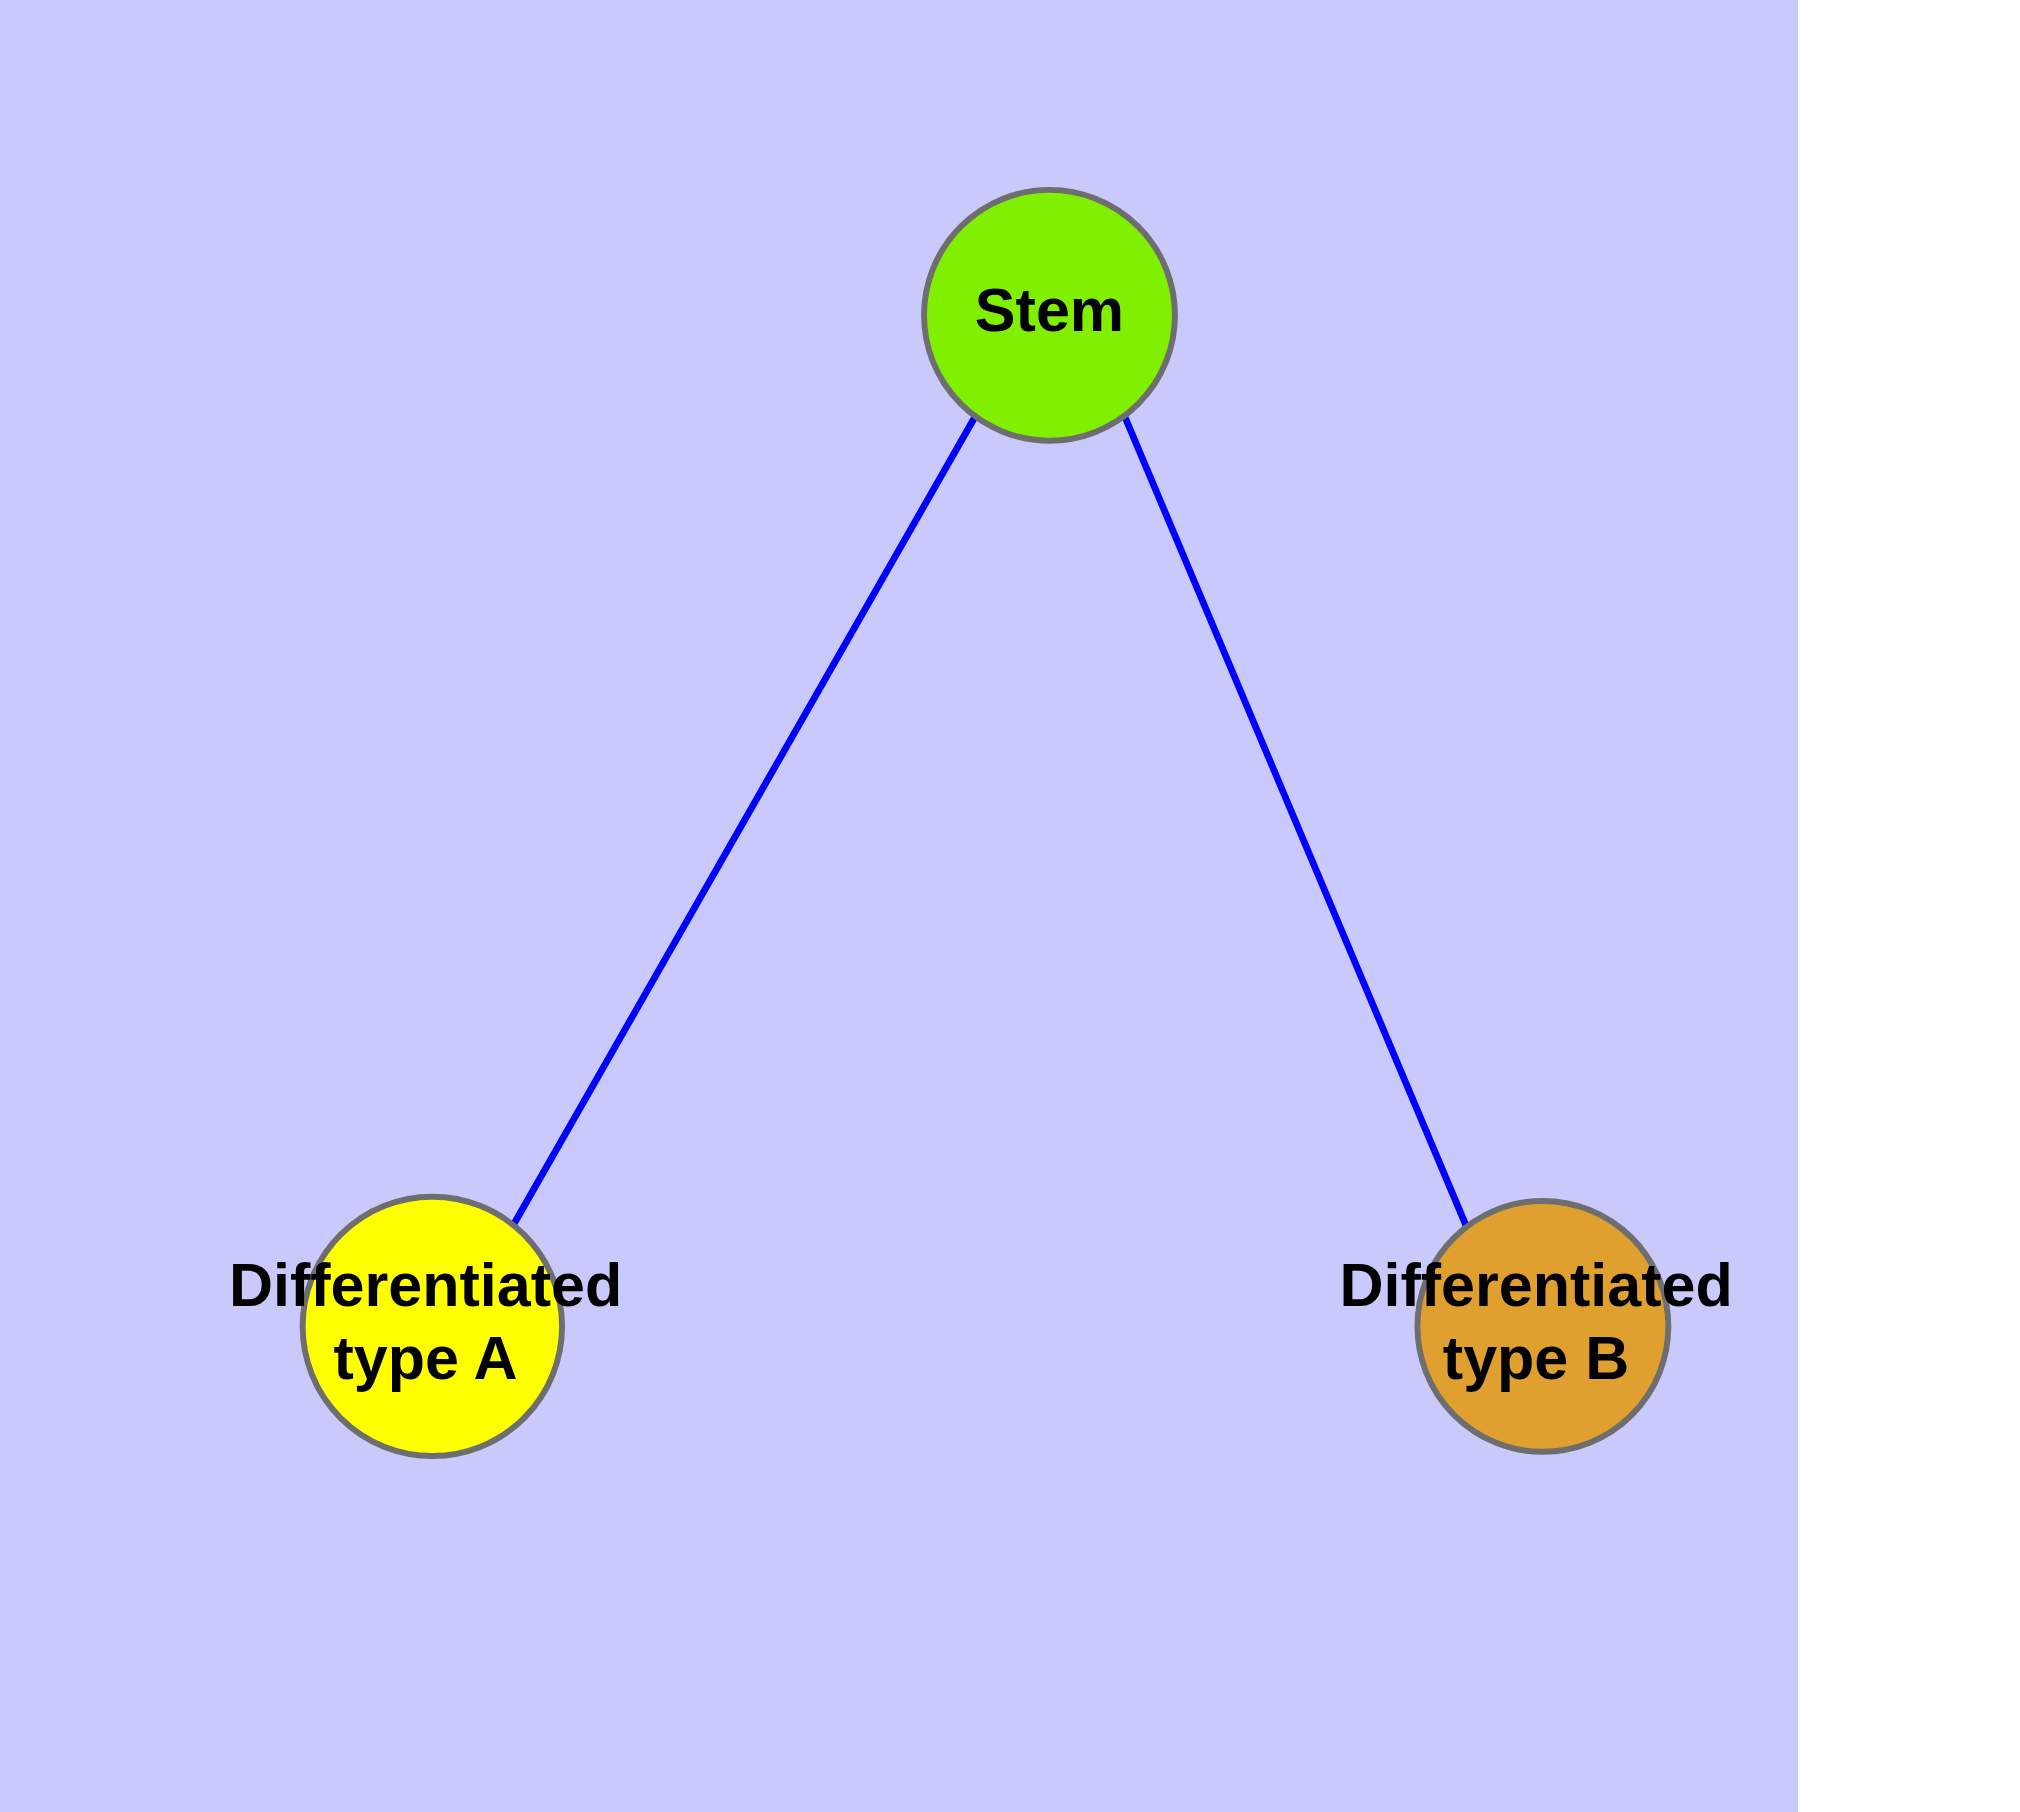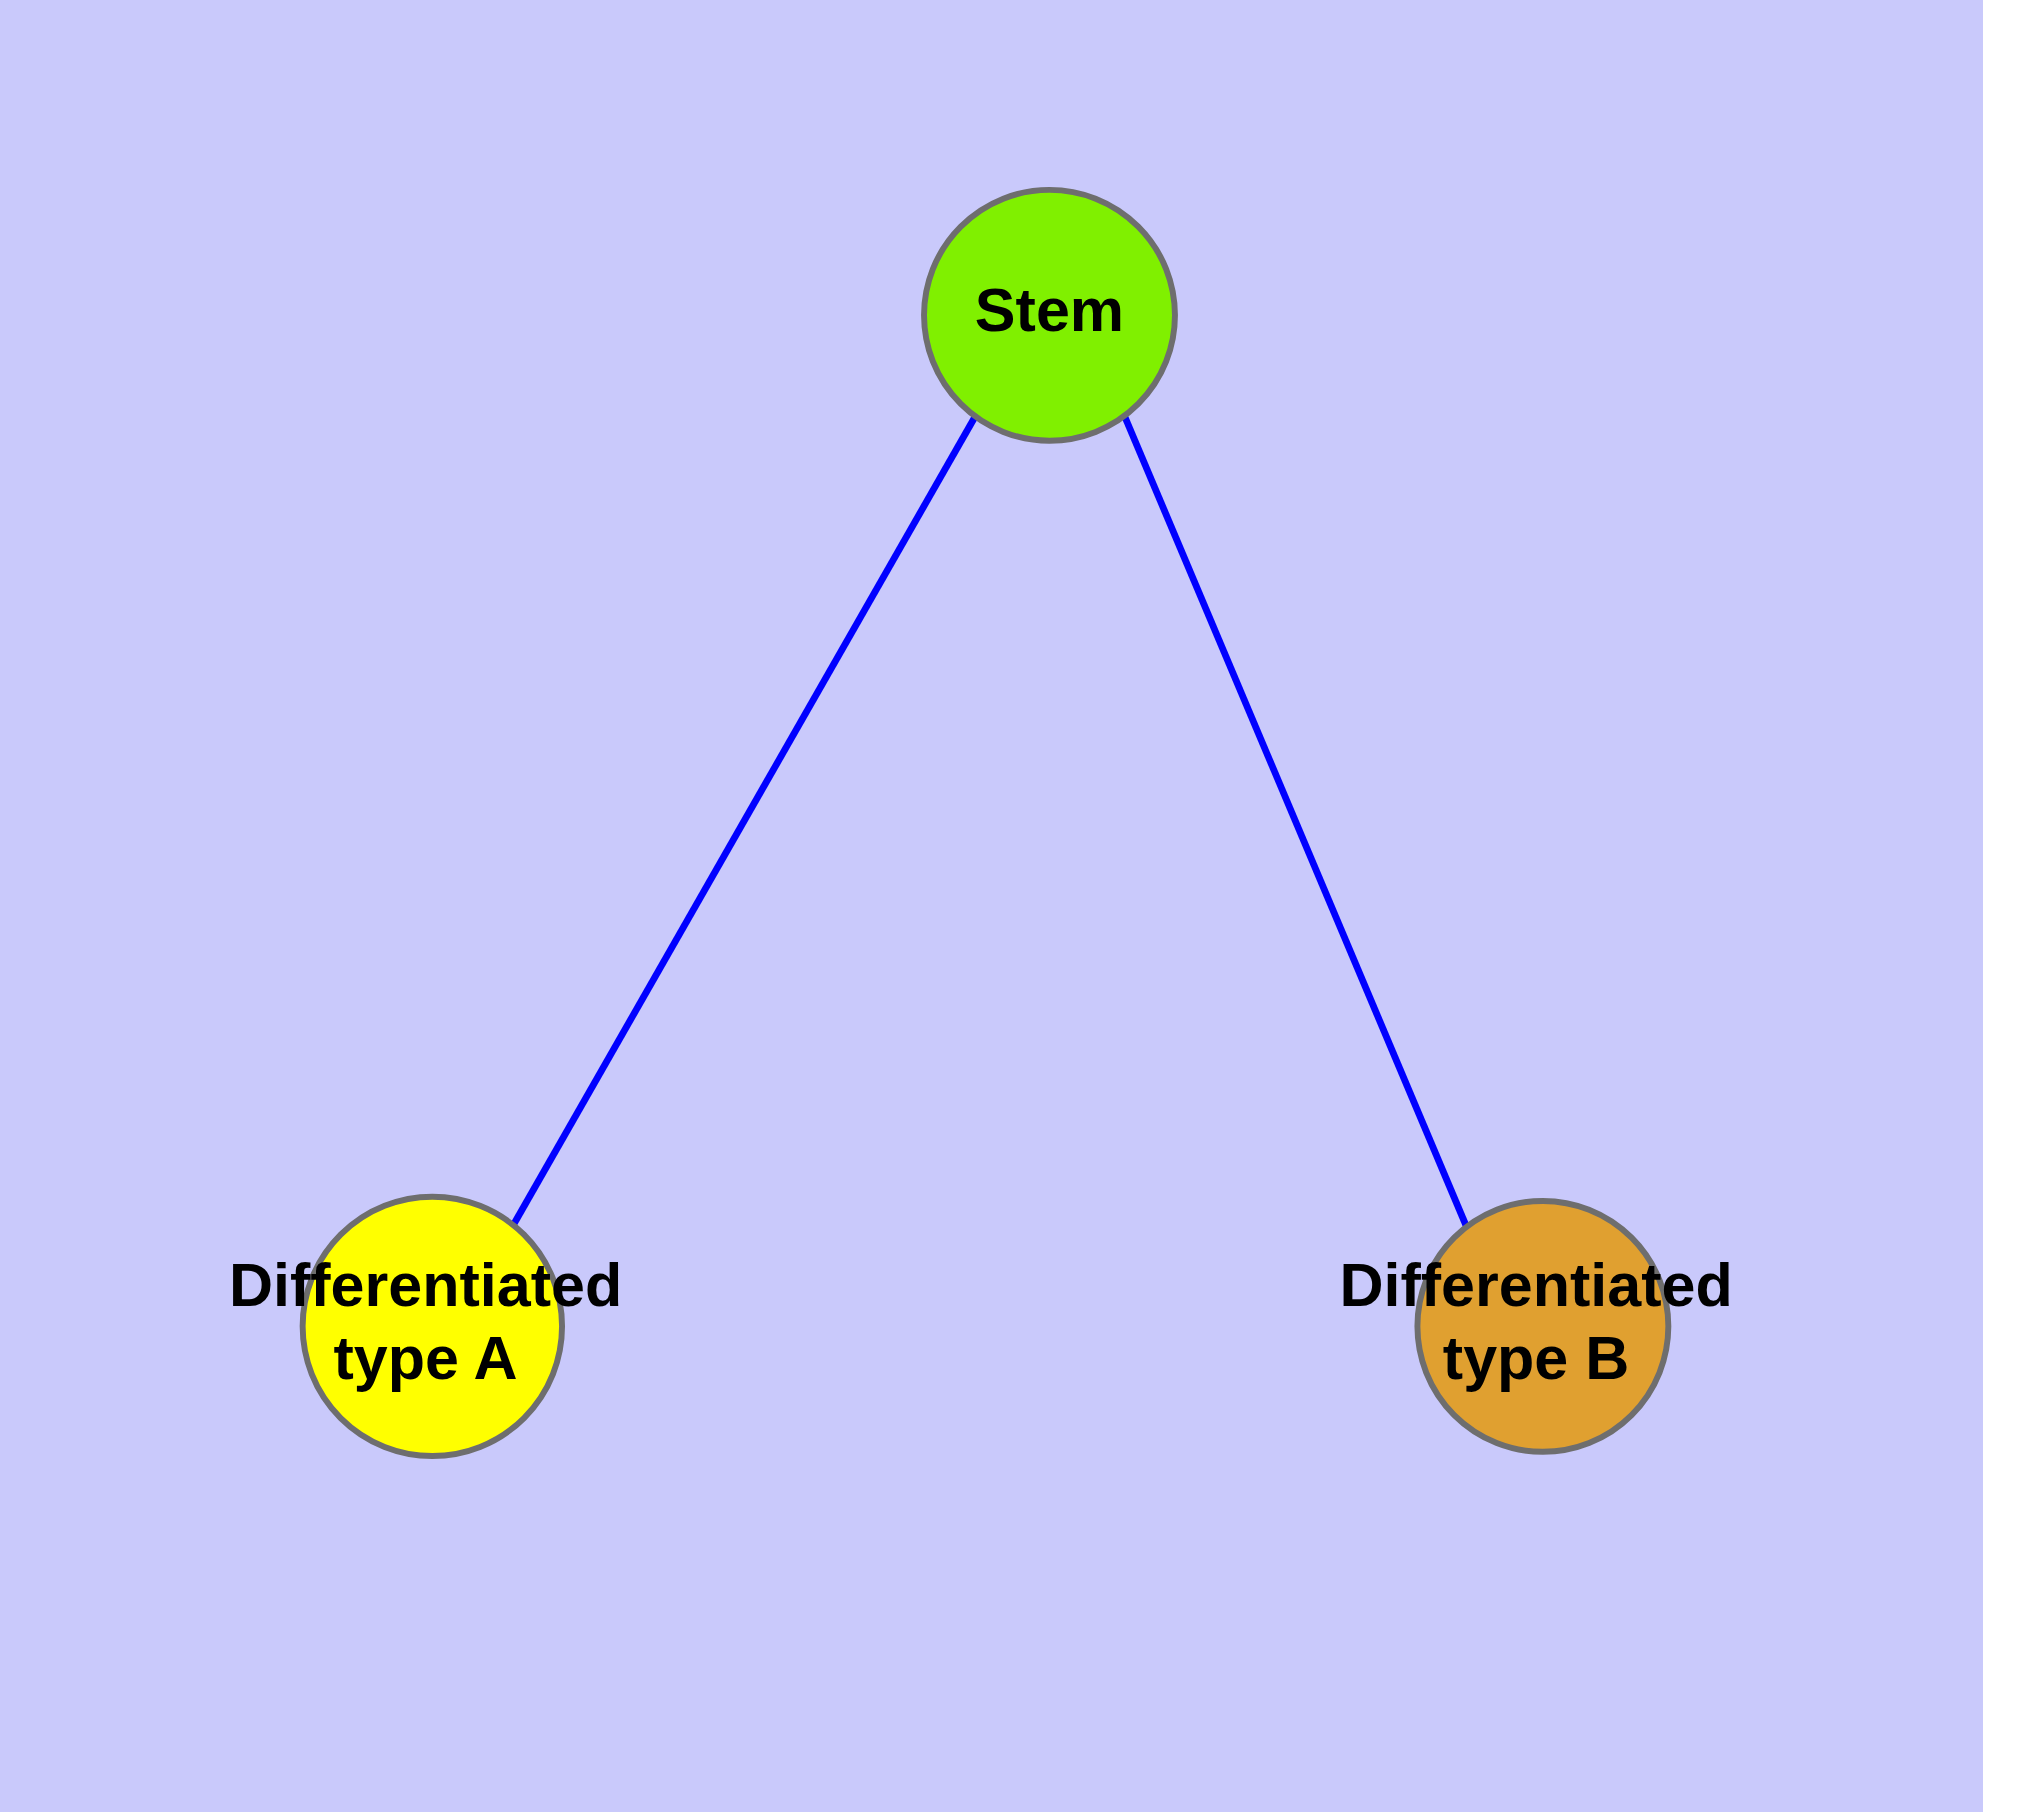--- a/index.html
+++ b/index.html
@@ -29,21 +29,21 @@
     fill: #000000;
     text-anchor: middle;
     dominant-baseline: middle;
     paint-order: normal;
     white-space: pre;
   }
 </style>
 </head>
 <body>
 
-<div id="canvas" style="width: 1983px; height: 1812px;">
+<div id="canvas" style="width: 1798px; height: 1812px;">
   <svg id="graph-svg" viewBox="0 0 2384 2138" preserveAspectRatio="none" xmlns="http://www.w3.org/2000/svg" style="width: 2021px; height: 1812px;">
 
     <rect id="bg-rect" x="0" y="0" width="2384" height="2138" fill="#c9c9fb"></rect>
 
     <g id="edges-layer">
         <line x1="1150" y1="492" x2="604" y2="1448" stroke="#0000ff" stroke-width="8" stroke-linecap="butt"></line>
         <line x1="1327" y1="492" x2="1731" y2="1450" stroke="#0000ff" stroke-width="8" stroke-linecap="butt"></line>
       </g>
     <g id="nodes-layer">
         <circle cx="1238" cy="372" r="148" fill="#80f000" stroke="#6e6e6e" stroke-width="7"></circle>

